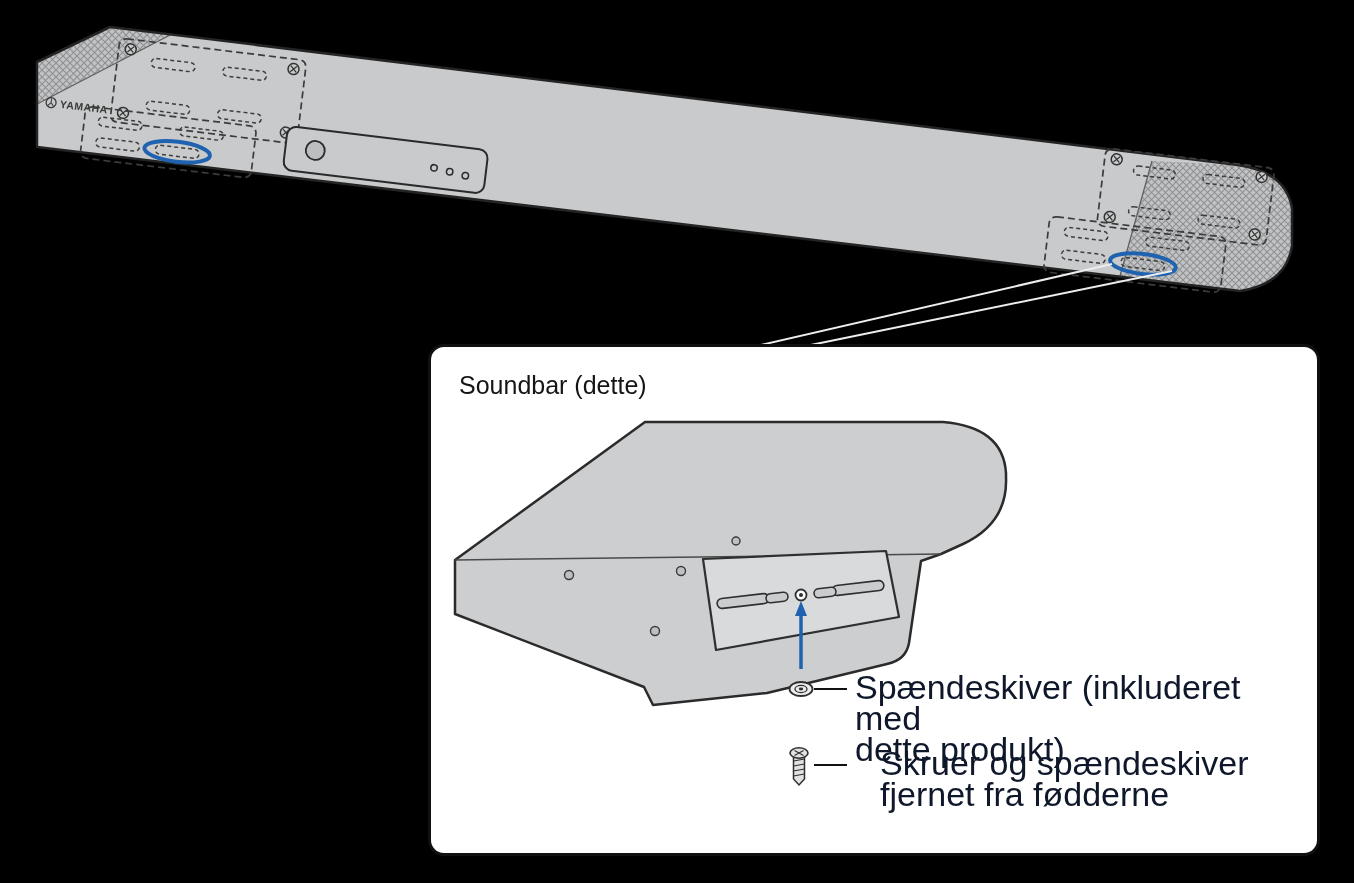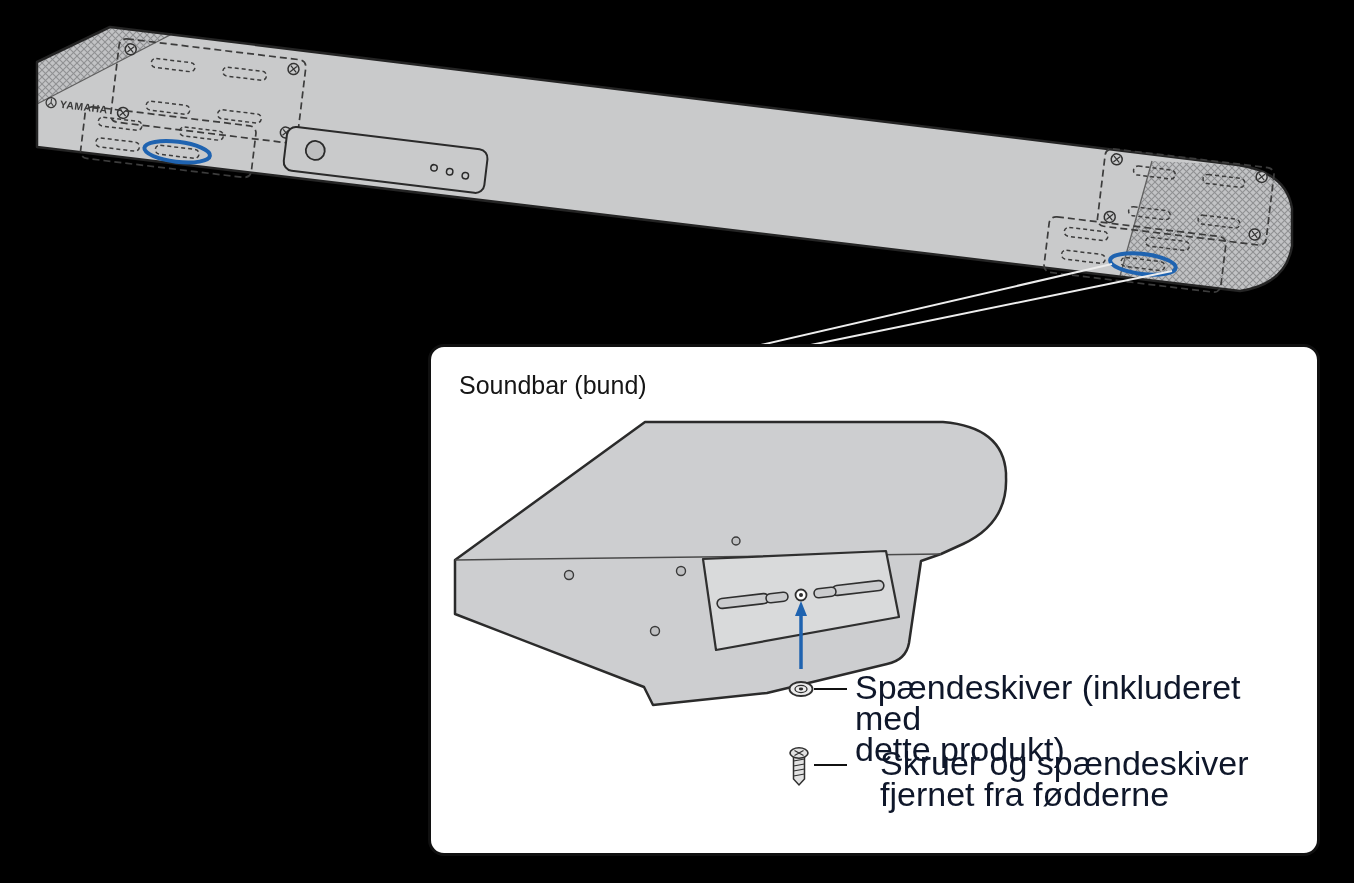--- a/index.html
+++ b/index.html
@@ -154,20 +154,20 @@
 
       <g>
         <path d="M362.5,409 L362.5,432 L368,438 L373.5,432 L373.5,409 Z" fill="#e2e2e2" stroke="#2f2f2f" stroke-width="1.5"></path>
         <path d="M362.5,414 L373.5,412 M362.5,419 L373.5,417 M362.5,424 L373.5,422 M362.5,429 L373.5,427" stroke="#2f2f2f" stroke-width="1.1" fill="none"></path>
         <ellipse cx="368" cy="406" rx="9" ry="5.2" fill="#e2e2e2" stroke="#2f2f2f" stroke-width="1.6"></ellipse>
         <path d="M363.5,403.5 L372.5,408.5 M363.5,408.5 L372.5,403.5" stroke="#2f2f2f" stroke-width="1.2" fill="none"></path>
       </g>
       <line class="leader" x1="383" y1="418" x2="416" y2="418"></line>
     </svg>
 
-    <div class="callout-title">Soundbar (bund)</div>
+    <div class="callout-title">Soundbar (dette)</div>
     <div class="lbl lbl-washer">Spændeskiver (inkluderet med
 dette produkt)</div>
     <div class="lbl lbl-screw">Skruer og spændeskiver
 fjernet fra fødderne</div>
   </div>
 
 </div>
 
 </body></html>

